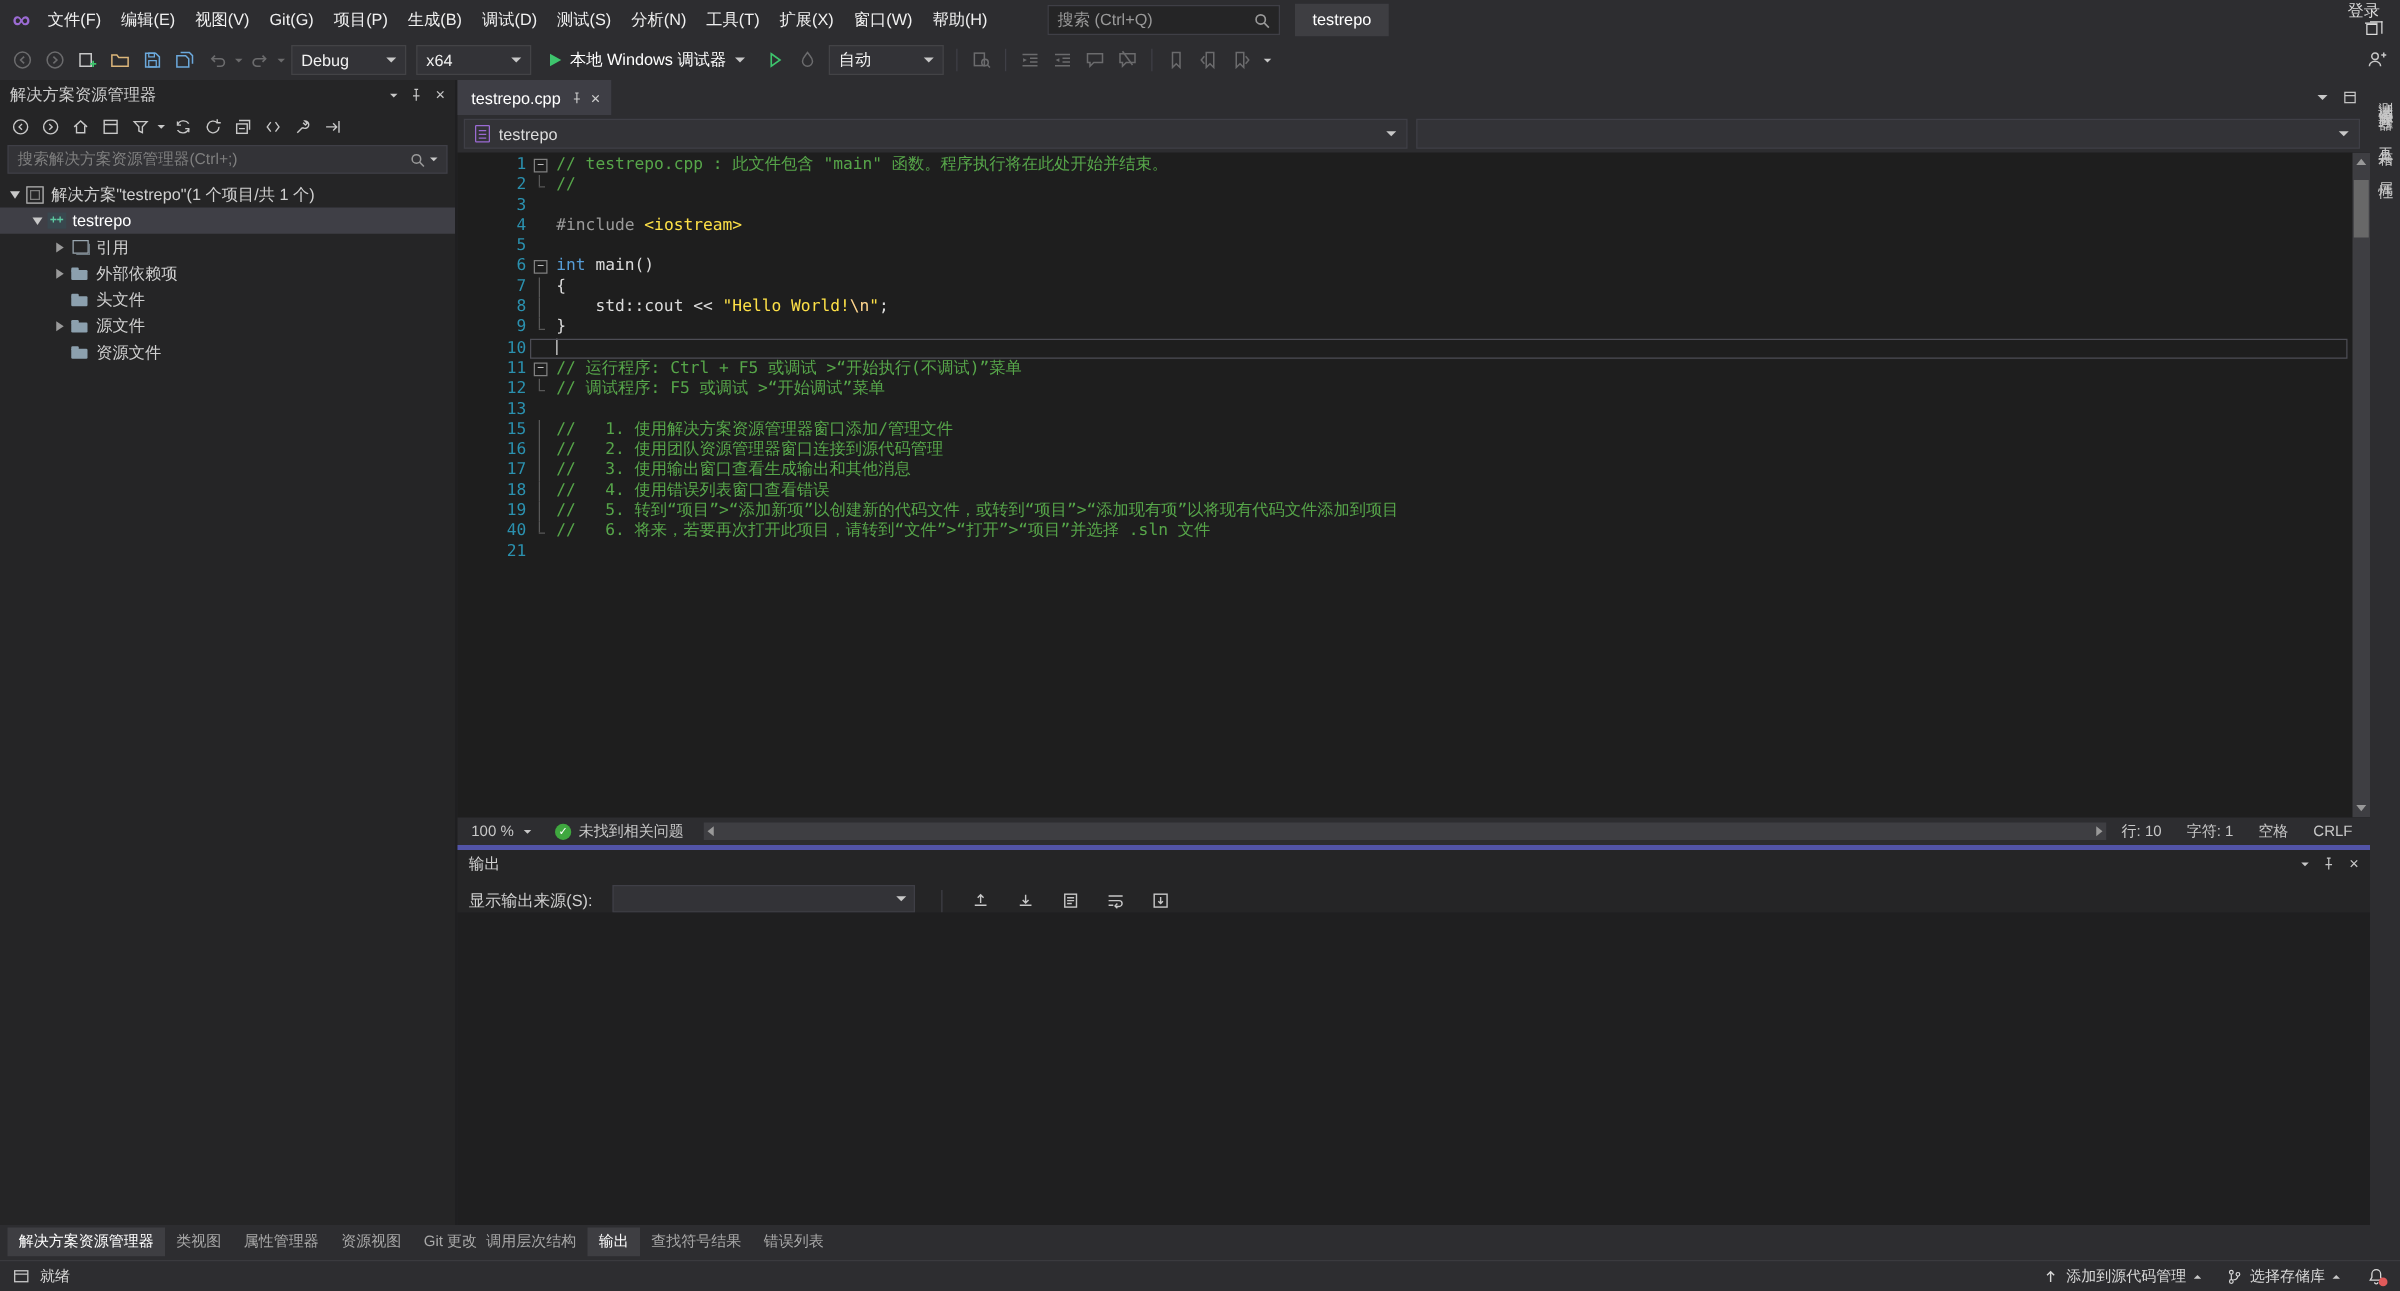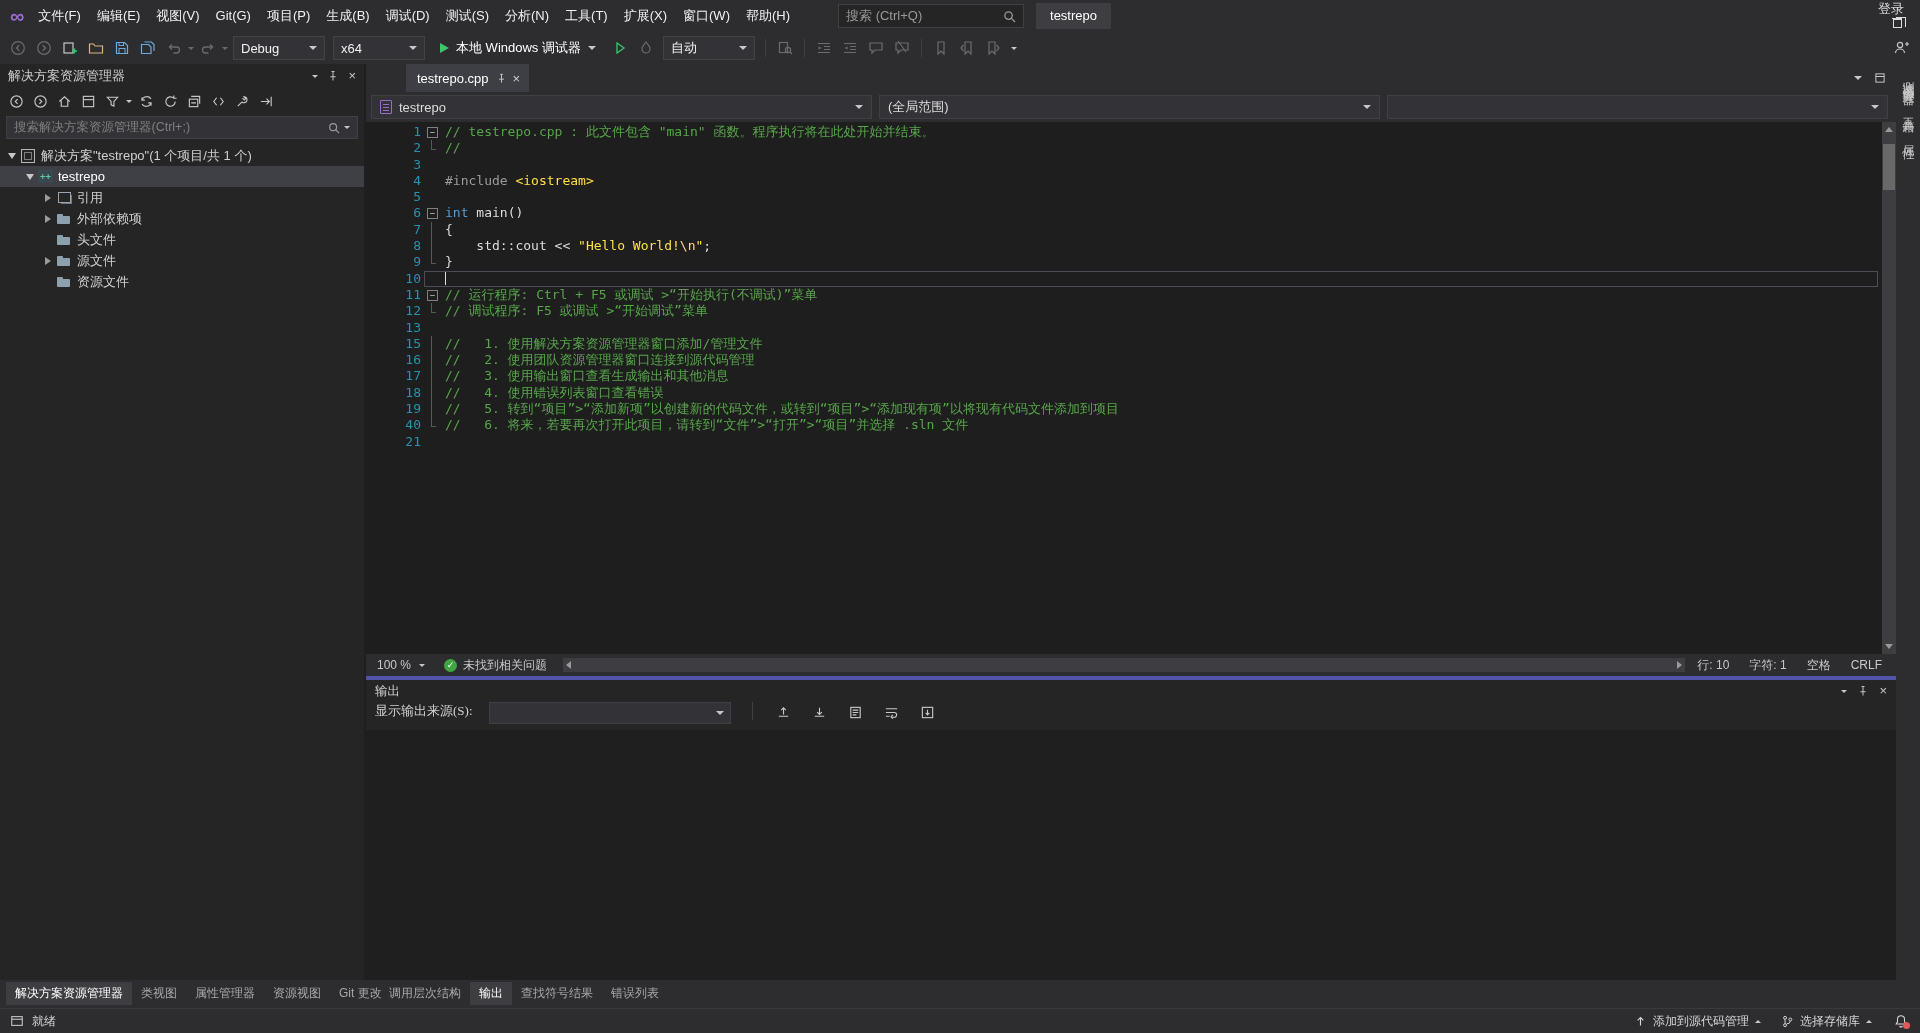--- a/index.html
+++ b/index.html
@@ -56,21 +56,21 @@
   .icon-solution::before { content:""; width:12px; height:12px; border:1px solid #B7B7B7; background:#252526; box-shadow:inset 0 0 0 2px #252526, inset 0 0 0 3px #7E7E7E; }
   .icon-project { background:#39474E; width:15px; height:13px; color:#5CC7A0; font:bold 9px "DejaVu Sans Mono",monospace; text-align:center; line-height:13px; }
   .icon-references::before { content:""; width:11px; height:9px; border:1px solid #9AA7B0; box-shadow:2px 2px 0 -1px #6E7A82; }
   .icon-folder::before { content:""; position:absolute; top:3px; left:1px; width:6px; height:3px; background:#8CA0AE; border-radius:1px 1px 0 0; }
   .icon-folder::after { content:""; position:absolute; top:5px; left:1px; width:13px; height:8px; background:#8CA0AE; border-radius:1px; }
 
   
   .main-col { flex:1; min-width:0; display:flex; flex-direction:column; }
   .editor-area { height:612px; flex:none; background:#1E1E1E; display:flex; flex-direction:column; }
   .tabstrip { height:28px; flex:none; background:#2D2D30; display:flex; align-items:stretch; }
-  .doc-tab { display:flex; align-items:center; gap:7px; padding:0 9px 0 11px; background:#3E3E45; color:#FFF;margin-left:40px; }
+  .doc-tab { display:flex; align-items:center; gap:7px; padding:0 9px 0 11px; background:#3E3E45; color:#FFF; }
   .tab-icons { display:flex; align-items:center; gap:6px; color:#D0D0D0; }
   .tabstrip-right { margin-left:auto; display:flex; align-items:center; gap:12px; padding-right:10px; color:#C8C8C8; }
   .navbar { height:30px; flex:none; background:#2D2D30; display:flex; align-items:center; gap:7px; padding:0 8px 0 5px; }
   .nav-dd { flex:1; height:24px; background:#333337; border:1px solid #3F3F46; display:flex; align-items:center; padding:0 8px; gap:7px; color:#DCDCDC; }
   .nav-dd .lbl { flex:1; white-space:nowrap; overflow:hidden; }
   .file-icon { width:12px; height:14px; border:1px solid #9B6BD3; border-radius:1px; position:relative; flex:none; }
   .file-icon::before { content:""; position:absolute; left:2px; top:3px; width:6px; height:1px; background:#9B6BD3; box-shadow:0 3px 0 #9B6BD3, 0 6px 0 #9B6BD3; }
 
   .code-wrap { flex:1; position:relative; overflow:hidden; padding-top:2px;
     font-family:"DejaVu Sans Mono",monospace; font-size:13px; }
@@ -102,21 +102,21 @@
   .tri-left { width:0; height:0; border-top:4px solid transparent; border-bottom:4px solid transparent; border-right:5px solid #999; }
   .tri-right { width:0; height:0; border-top:4px solid transparent; border-bottom:4px solid transparent; border-left:5px solid #999; }
   .pos { flex:none; padding:0 14px 0 6px; }
 
   .h-splitter { height:4px; flex:none; background:#5254A8; }
 
   
   .output-panel { flex:1; background:#252526; display:flex; flex-direction:column; min-height:0; }
   .op-title { height:22px; flex:none; display:flex; align-items:center; padding:0 9px; color:#D0D0D0; font-size:12.5px; }
   .op-title-icons { margin-left:auto; display:flex; align-items:center; gap:10px; color:#C8C8C8; }
-  .op-toolbar { height:28px; flex:none; display:flex; align-items:flex-start; gap:16px; padding:0 9px; color:#D0D0D0;font-family:Liberation Serif, serif; }
+  .op-toolbar { height:28px; flex:none; display:flex; align-items:flex-end; gap:16px; padding:0 9px; color:#D0D0D0; }
   .op-dd { width:242px; height:22px; background:#333337; border:1px solid #3F3F46; display:flex; align-items:center; padding:0 6px; }
   .op-dd .lbl { flex:1; }
   .op-icon { width:20px; height:20px; display:flex; align-items:center; justify-content:center; color:#C8C8C8; }
   .op-content { flex:1; background:#1F1F20; }
 
   
   .bottom-tabs { height:28px; flex:none; background:#2D2D30; display:flex; align-items:flex-start; padding-top:2px; }
   .bt-group { display:flex; }
   .bt-group.g1 { width:372px; flex:none; padding-left:6px; }
   .bt-group.g2 { padding-left:8px; }
@@ -465,24 +465,20 @@
             <svg class="ic" width="12" height="12" viewBox="0 0 16 16">
                 <rect x="2.5" y="2.5" width="11" height="11" fill="none" stroke="#C8C8C8" stroke-width="1.3"></rect>
                 <path d="M2.5 6 h11" stroke="#C8C8C8" stroke-width="1.3"></path>
               </svg>
           </div>
         </div>
         <div class="navbar">
           <div class="nav-dd">
             <span class="file-icon"></span>
             <span class="lbl">testrepo</span>
-            <span class="chev"></span>
-          </div>
-          <div class="nav-dd">
-            <span class="lbl">(全局范围)</span>
             <span class="chev"></span>
           </div>
           <div class="nav-dd">
             <span class="lbl"></span>
             <span class="chev"></span>
           </div>
         </div>
         <div class="code-wrap">
           <div id="code-lines">
               <div class="code-line">

